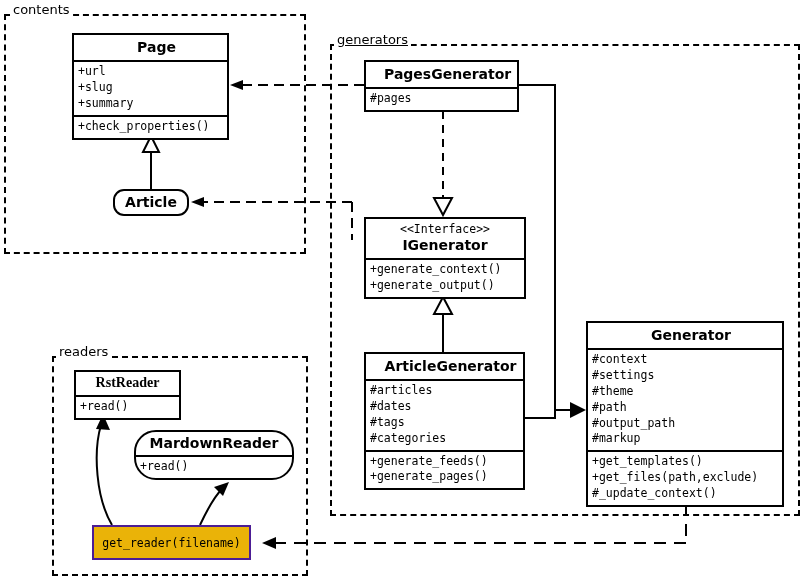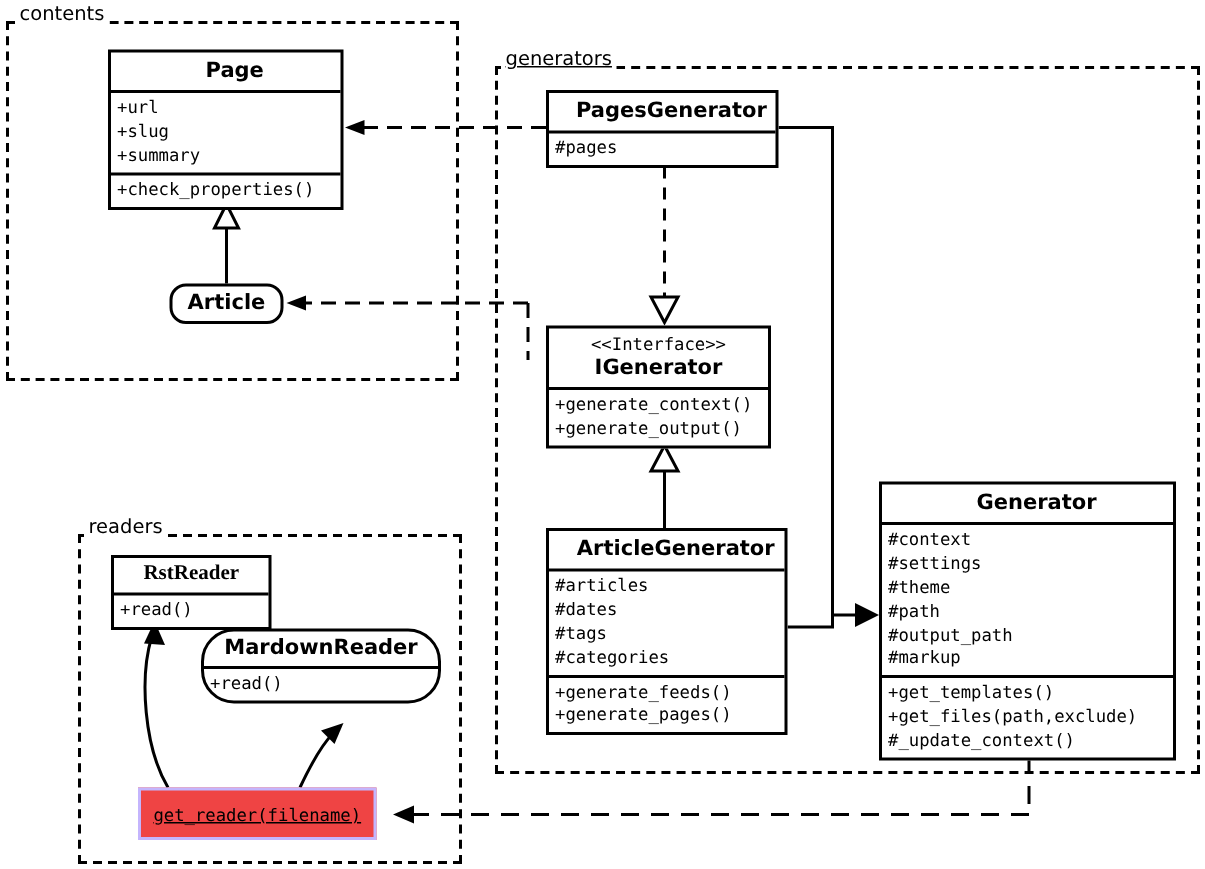--- a/index.html
+++ b/index.html
@@ -60,29 +60,28 @@
   .cls .compart {
     padding: 2px 4px 3px 4px;
   }
   .cls .row {
     white-space: pre;
     line-height: 1.38;
   }
   .plain {
     position: absolute;
     box-sizing: border-box;
-    border: 2px solid #c4b5fd;
-    background: #ef4444;
+    border: 2px solid #4c1d95;
+    background: #eab308;
     font-family: "DejaVu Sans Mono", monospace;
     font-size: 11.5px;
     display: flex;
     align-items: center;
     justify-content: center;
     z-index: 5;
-    text-decoration: underline;
   }
   svg.overlay {
     position: absolute;
     left: 0;
     top: 0;
     width: 803px;
     height: 579px;
     overflow: visible;
     z-index: 2;
   }
@@ -153,21 +152,21 @@
   </div>
 
   <div class="cls" style="left:364px; top:60px; width:155px;">
     <div class="title">PagesGenerator</div>
     <div class="sep"></div>
     <div class="compart">
       <div class="row">#pages</div>
     </div>
   </div>
 
-  <div class="cls" style="left:364px; top:217px; width:150px;">
+  <div class="cls" style="left:364px; top:217px; width:162px;">
     <div class="title" style="padding:3px 6px 5px 6px;">
       <span class="stereo">&lt;&lt;Interface&gt;&gt;</span>
       <span>IGenerator</span>
     </div>
     <div class="sep"></div>
     <div class="compart">
       <div class="row">+generate_context()</div>
       <div class="row">+generate_output()</div>
     </div>
   </div>
@@ -208,21 +207,21 @@
   </div>
 
   <div class="cls" style="left:74px; top:370px; width:107px;">
     <div class="title" style="padding:3px 6px 4px 6px;font-family:Liberation Serif, serif;">RstReader</div>
     <div class="sep"></div>
     <div class="compart">
       <div class="row">+read()</div>
     </div>
   </div>
 
-  <div class="cls" style="left:134px; top:419px; width:160px;border-radius:22px;">
+  <div class="cls" style="left:134px; top:430px; width:160px;border-radius:22px;">
     <div class="title" style="padding:3px 6px 4px 6px;">MardownReader</div>
     <div class="sep"></div>
     <div class="compart">
       <div class="row">+read()</div>
     </div>
   </div>
 
   <div class="plain" style="left:92px; top:525px; width:159px; height:35px;">
     <span>get_reader(filename)</span>
   </div>

